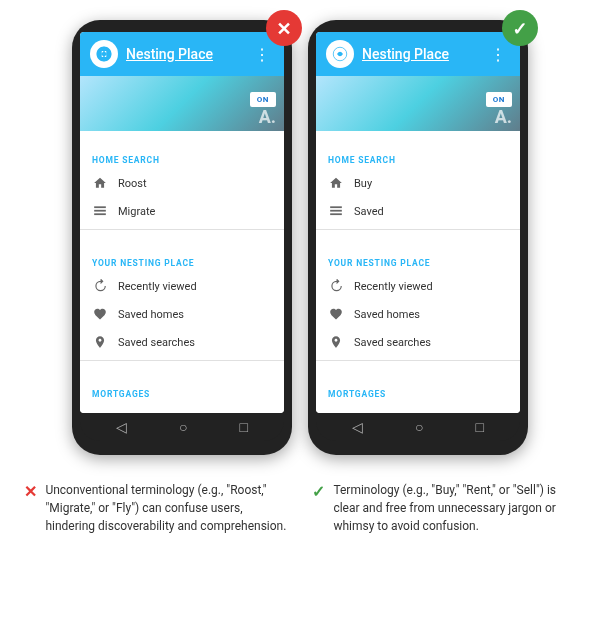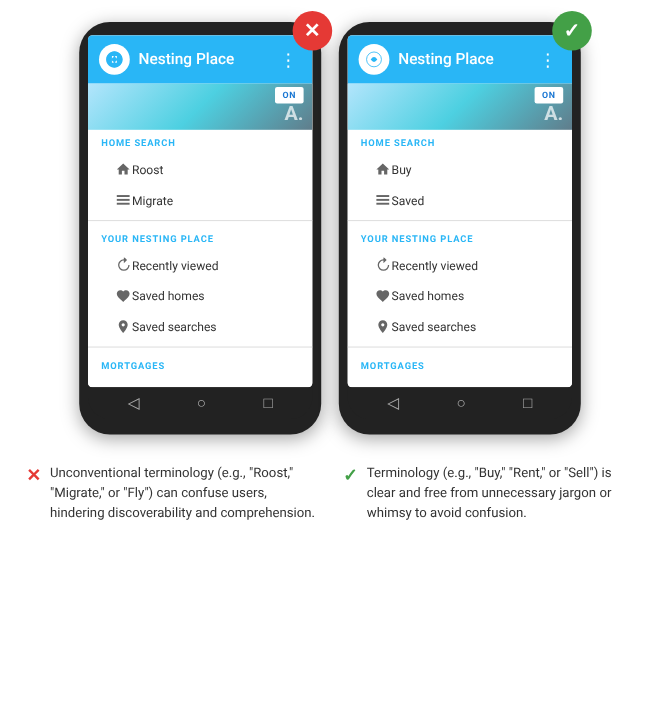--- a/index.html
+++ b/index.html
@@ -80,36 +80,37 @@
       align-items: center;
       justify-content: center;
       flex-shrink: 0;
     }
     .app-icon svg { width: 18px; height: 18px; }
     .app-title {
       color: #fff;
       font-size: 14px;
       font-weight: 500;
       flex: 1;
+      text-decoration: underline;
     }
     .dots-btn {
       color: #fff;
       font-size: 16px;
       cursor: pointer;
       padding: 2px 4px;
     }
 
     
     .drawer {
       background: #fff;
       width: 100%;
     }
 
     .drawer-header-image {
-      height: 42px;
+      height: 55px;
       background: linear-gradient(135deg, #b3e5fc 0%, #4dd0e1 50%, #607d8b 100%);
       overflow: hidden;
       position: relative;
     }
     .drawer-header-image::after {
       content: 'A.';
       position: absolute;
       right: 8px;
       bottom: 4px;
       color: rgba(255,255,255,0.7);
@@ -127,32 +128,32 @@
       padding: 3px 7px;
       border-radius: 2px;
       letter-spacing: 0.5px;
     }
 
     .section-label {
       color: #29b6f6;
       font-size: 8.5px;
       font-weight: 700;
       letter-spacing: 0.8px;
-      padding: 8px 12px 4px;
+      padding: 24px 12px 4px;
       text-transform: uppercase;
     }
 
     .menu-item {
       display: flex;
       align-items: center;
+      gap: 10px;
       padding: 6px 12px;
       font-size: 11px;
       color: #333;
       cursor: pointer;
-      margin-left: 12px;
     }
 
     .menu-icon {
       width: 16px;
       height: 16px;
       display: flex;
       align-items: center;
       justify-content: center;
       flex-shrink: 0;
       color: #666;

